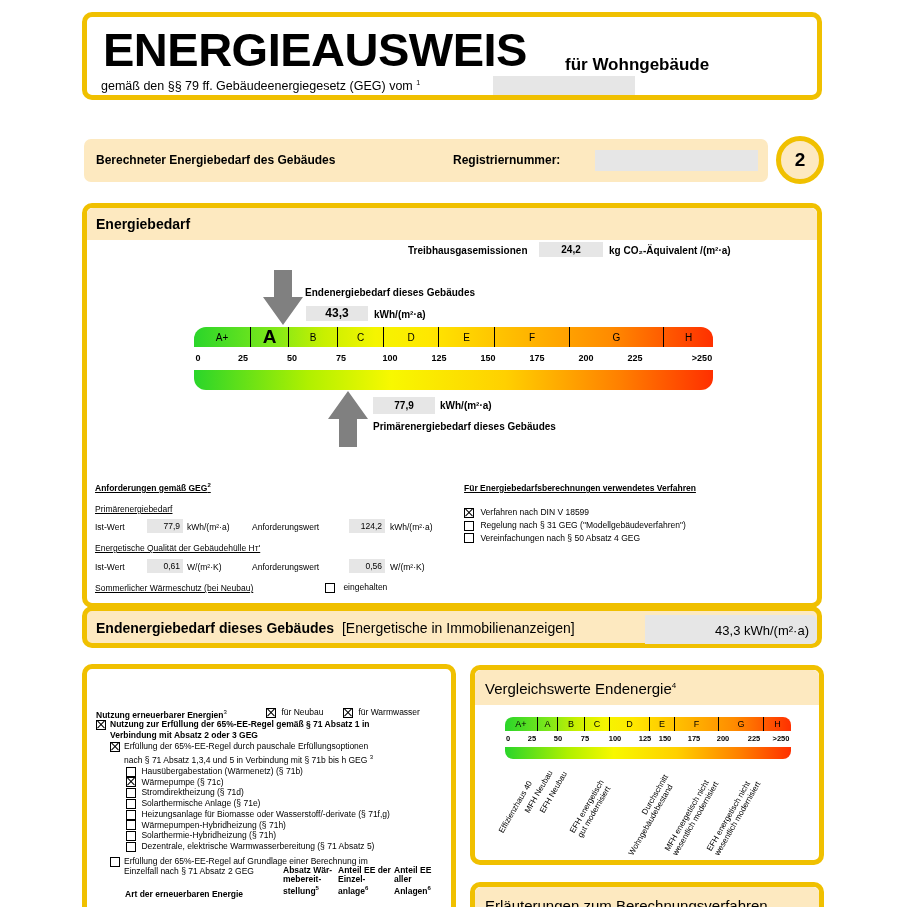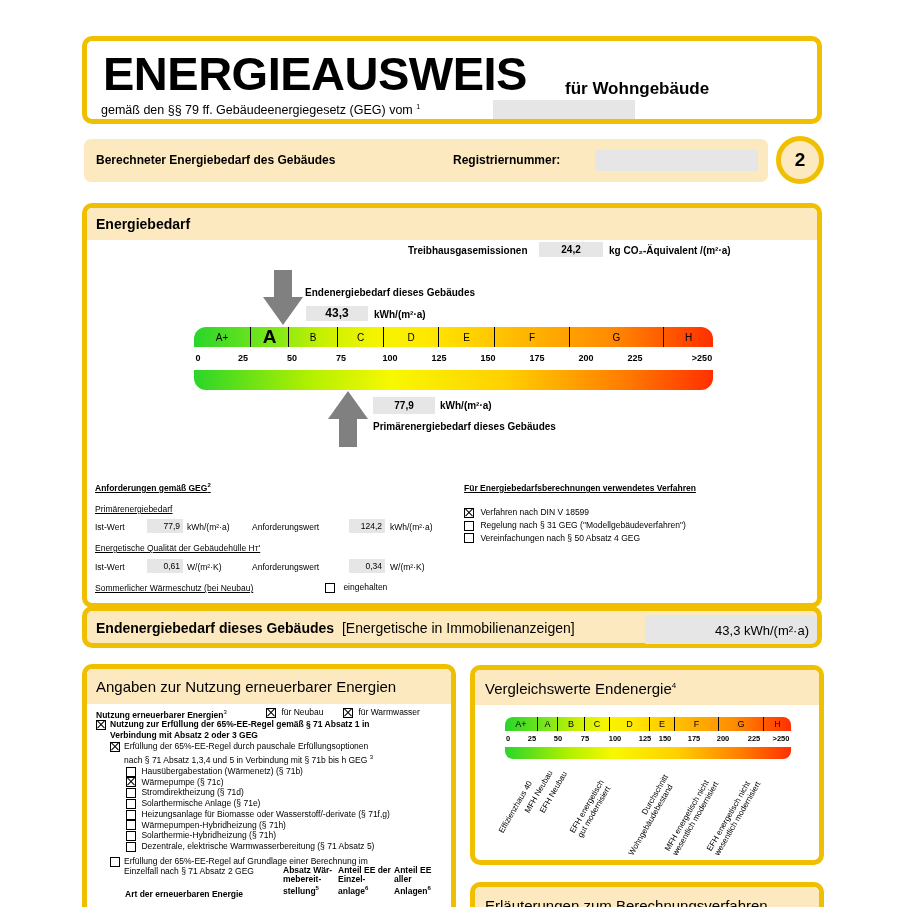--- a/index.html
+++ b/index.html
@@ -14,21 +14,21 @@
   .cb.checked::after { transform:rotate(-45deg); }
   .small { font-size:8.5px; }
   .u { text-decoration:underline; }
   .scale-seg { position:absolute; top:0; height:100%; display:flex; align-items:center; justify-content:center; font-size:10px; border-right:1px solid #000; box-sizing:border-box; }
   .tick { position:absolute; font-size:9px; font-weight:bold; transform:translateX(-50%); }
   .rot-label { position:absolute; transform-origin:left top; transform:rotate(-60deg); font-size:8px; white-space:nowrap; line-height:9px; }
 </style>
 </head>
 <body>
 
-<div class="gold-box" style="left:82px;top:36px;width:740px;height:88px;">
+<div class="gold-box" style="left:82px;top:12px;width:740px;height:88px;">
   <div class="abs" style="left:16px;top:8px;font-size:47px;font-weight:bold;letter-spacing:-0.5px;line-height:50px;">ENERGIEAUSWEIS</div>
   <div class="abs" style="left:478px;top:38px;font-size:17px;font-weight:bold;">für Wohngebäude</div>
   <div class="abs" style="left:14px;top:62px;font-size:12.5px;">
     <span>gemäß den §§ 79 ff. Gebäudeenergiegesetz (GEG) vom</span>
     <sup style="font-size:7px;">1</sup>
   </div>
   <div class="gray-field" style="left:406px;top:59px;width:142px;height:19px;"></div>
 </div>
 
 <div class="abs" style="left:84px;top:139px;width:684px;height:43px;background:#fde9c0;border-radius:7px;">
@@ -111,21 +111,21 @@
     <div class="abs" style="left:92px;top:40px;">kWh/(m²·a)</div>
     <div class="abs" style="left:157px;top:40px;">Anforderungswert</div>
     <div class="gray-field" style="left:254px;top:37px;width:36px;height:14px;text-align:right;line-height:14px;padding-right:3px;box-sizing:border-box;"><span>124,2</span></div>
     <div class="abs" style="left:295px;top:40px;">kWh/(m²·a)</div>
 
     <div class="abs u" style="left:0;top:61px;">Energetische Qualität der Gebäudehülle Hᴛ'</div>
     <div class="abs" style="left:0;top:80px;">Ist-Wert</div>
     <div class="gray-field" style="left:52px;top:77px;width:36px;height:14px;text-align:right;line-height:14px;padding-right:3px;box-sizing:border-box;"><span>0,61</span></div>
     <div class="abs" style="left:92px;top:80px;">W/(m²·K)</div>
     <div class="abs" style="left:157px;top:80px;">Anforderungswert</div>
-    <div class="gray-field" style="left:254px;top:77px;width:36px;height:14px;text-align:right;line-height:14px;padding-right:3px;box-sizing:border-box;"><span>0,34</span></div>
+    <div class="gray-field" style="left:254px;top:77px;width:36px;height:14px;text-align:right;line-height:14px;padding-right:3px;box-sizing:border-box;"><span>0,56</span></div>
     <div class="abs" style="left:295px;top:80px;">W/(m²·K)</div>
 
     <div class="abs u" style="left:0;top:101px;">Sommerlicher Wärmeschutz (bei Neubau)</div>
     <div class="abs" style="left:230px;top:100px;">
       <span class="cb"></span>
       <span style="margin-left:6px;">eingehalten</span>
     </div>
   </div>
 
   <div class="abs small" style="left:377px;top:275px;width:340px;">
@@ -140,23 +140,20 @@
   <div class="abs" style="left:9px;top:9px;font-size:14px;">
     <b>Endenergiebedarf dieses Gebäudes</b>
     <span style="margin-left:4px;">[Energetische in Immobilienanzeigen]</span>
   </div>
   <div class="abs" style="left:558px;top:4px;width:172px;height:29px;background:#e6e6e6;border-radius:0 6px 6px 0;">
     <span style="position:absolute;right:8px;top:8px;font-size:13px;">43,3 kWh/(m²·a)</span>
   </div>
 </div>
 
 <div class="gold-box" style="left:82px;top:664px;width:374px;height:260px;">
-  <div class="abs" style="left:0;top:0;width:364px;height:35px;background:#fde9c0;border-radius:6px 6px 0 0;">
-    <div class="abs" style="left:9px;top:9px;font-size:15px;">Angaben zur Nutzung erneuerbarer Energien</div>
-  </div>
   <div class="abs small" style="left:9px;top:38px;width:350px;line-height:10.5px;">
     <div style="position:relative;height:12px;">
       <b>Nutzung erneuerbarer Energien</b><sup style="font-size:6px;">3</sup>
       <span style="position:absolute;left:170px;top:0;"><span class="cb checked"></span> <span style="margin-left:3px;">für Neubau</span></span>
       <span style="position:absolute;left:247px;top:0;"><span class="cb checked"></span> <span style="margin-left:3px;">für Warmwasser</span></span>
     </div>
     <div style="position:relative;padding-left:14px;font-weight:bold;">
       <span class="cb checked" style="position:absolute;left:0;top:1px;"></span>
       <div>Nutzung zur Erfüllung der 65%-EE-Regel gemäß § 71 Absatz 1 in</div>
       <div>Verbindung mit Absatz 2 oder 3 GEG</div>

